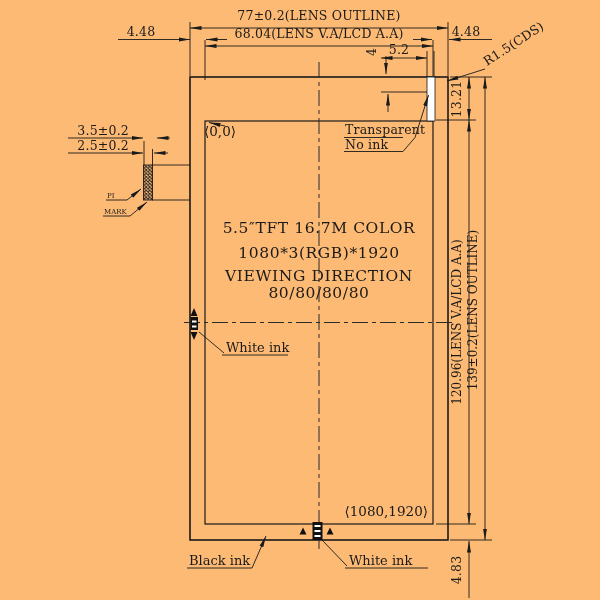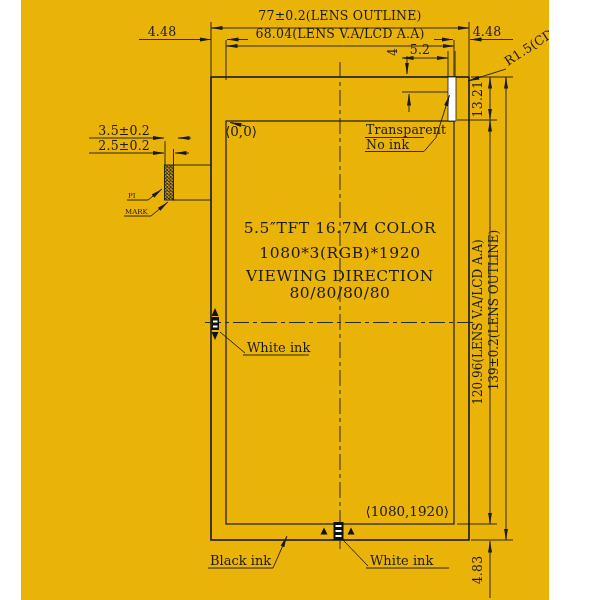--- a/index.html
+++ b/index.html
@@ -1,17 +1,17 @@
 <!DOCTYPE html>
 <html><head>
 <meta charset="utf-8">
 <style>
   html,body{margin:0;padding:0;background:#ffffff;}
-  .stage{position:relative;width:528px;height:600px;background:#eab308;overflow:hidden;
-         font-family:"DejaVu Serif", "Liberation Serif", serif;margin-left:21px;}
+  .stage{position:relative;width:600px;height:600px;background:#fdba74;overflow:hidden;
+         font-family:"DejaVu Serif", "Liberation Serif", serif;}
   svg{display:block}
   text{fill:#1a1a1a;}
   .dimtxt{font-size:12.5px;letter-spacing:0.2px;}
   .dimtxt-sm{font-size:12px;}
   .coordtxt{font-size:13.5px;}
   .labeltxt{font-size:13px;}
   .tinytxt{font-size:7px;}
   .centertxt{font-size:15.5px;letter-spacing:0.6px;}
   .thin{stroke:#1a1a1a;stroke-width:0.9;fill:none;}
   .mid{stroke:#1a1a1a;stroke-width:1.2;fill:none;}

